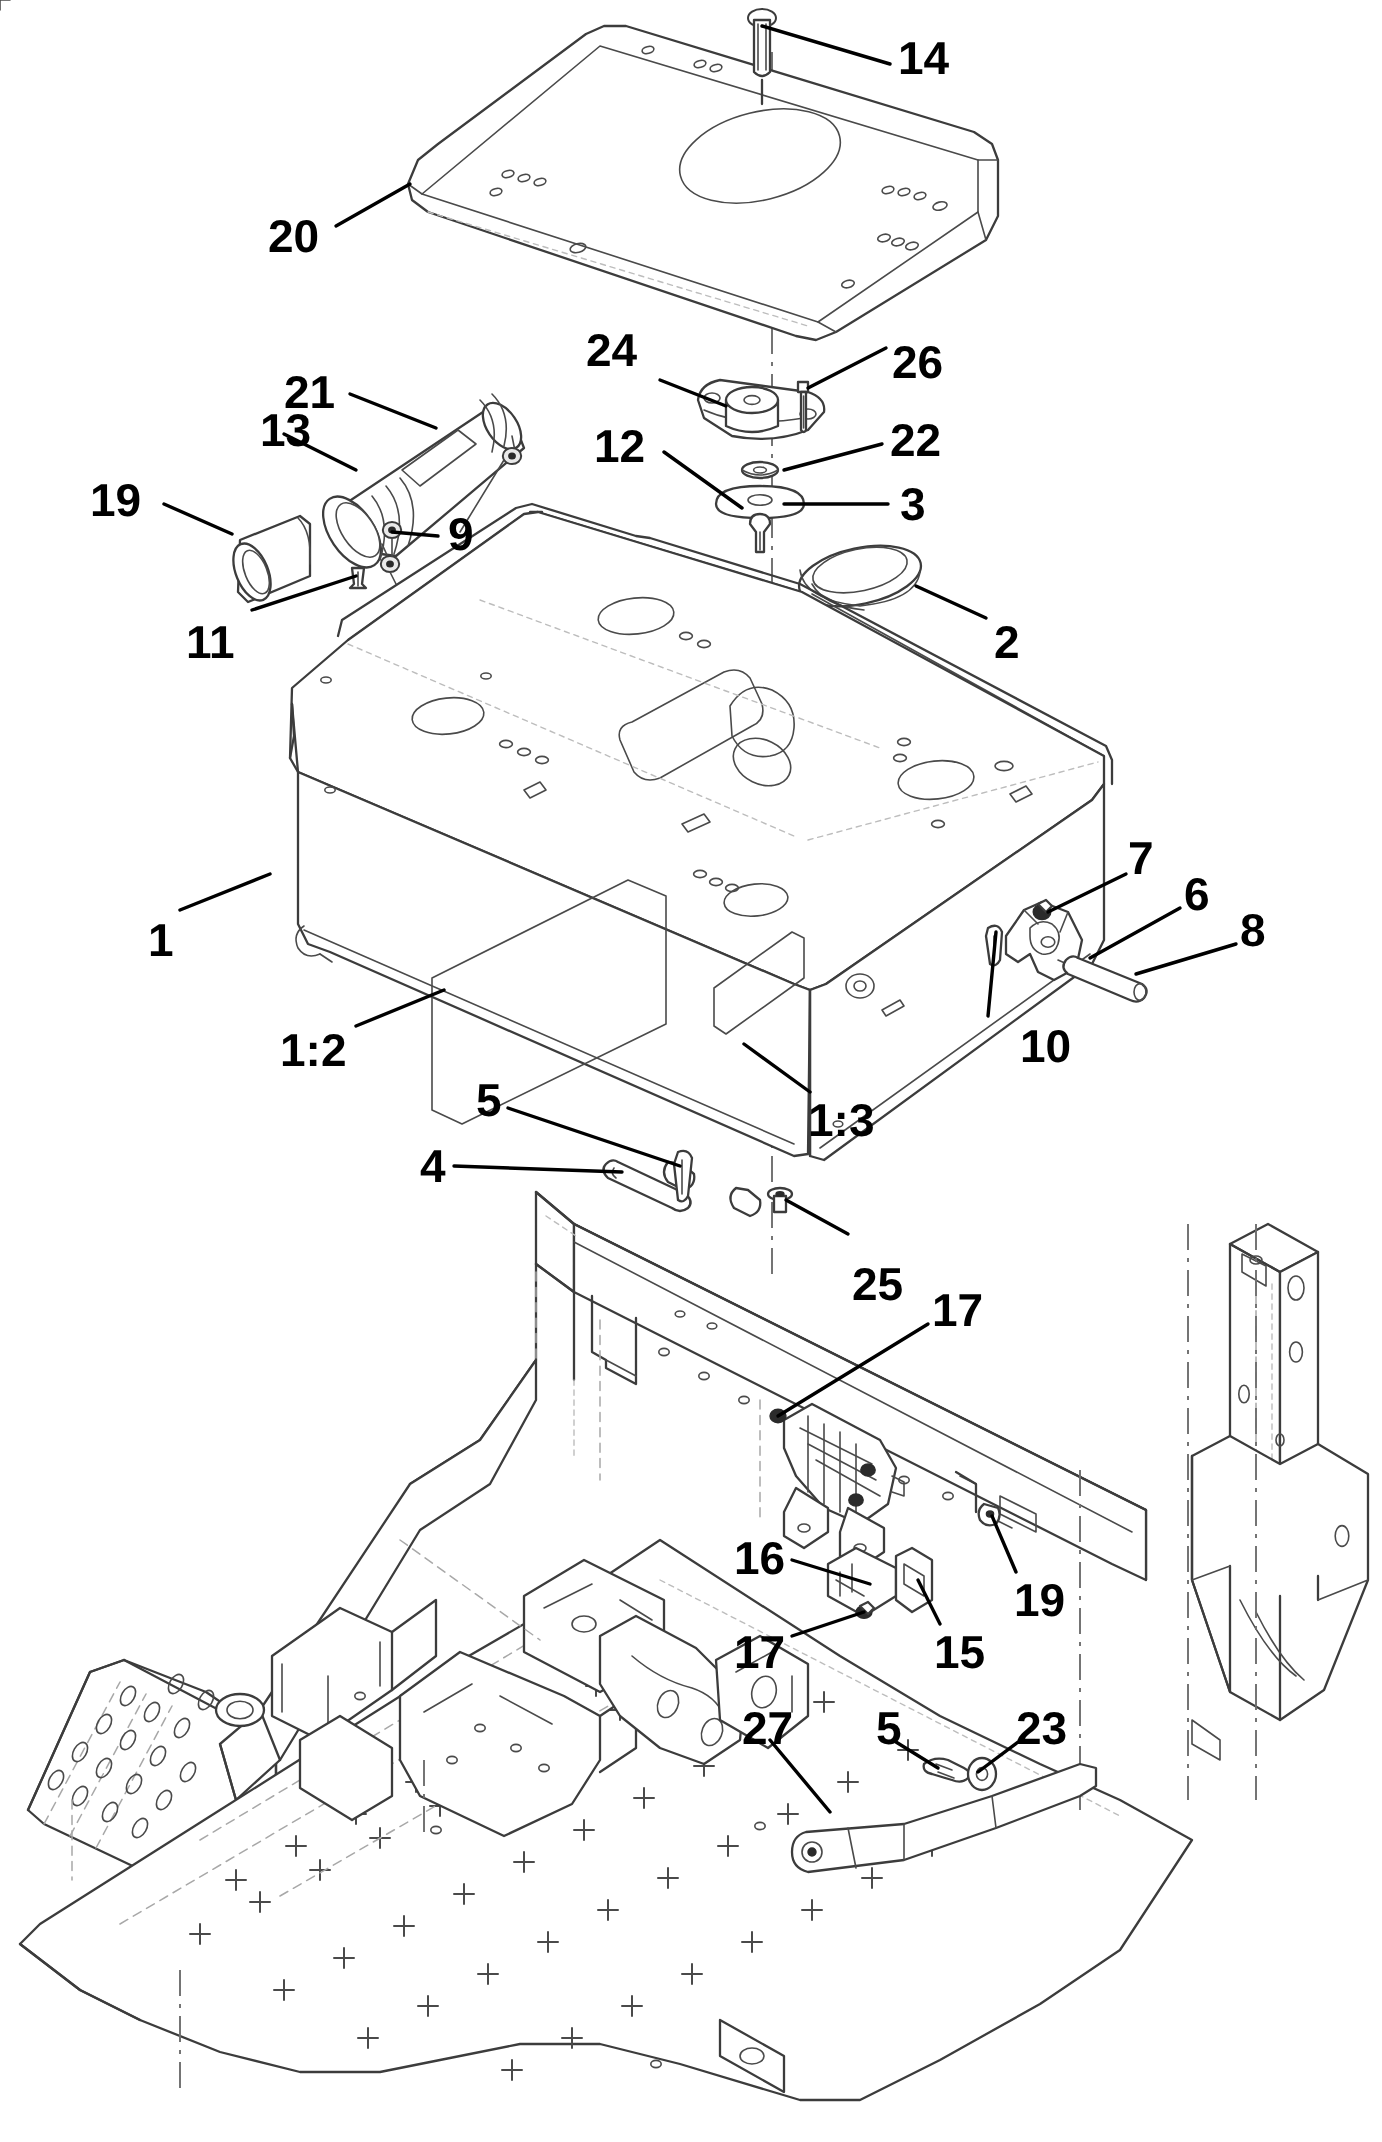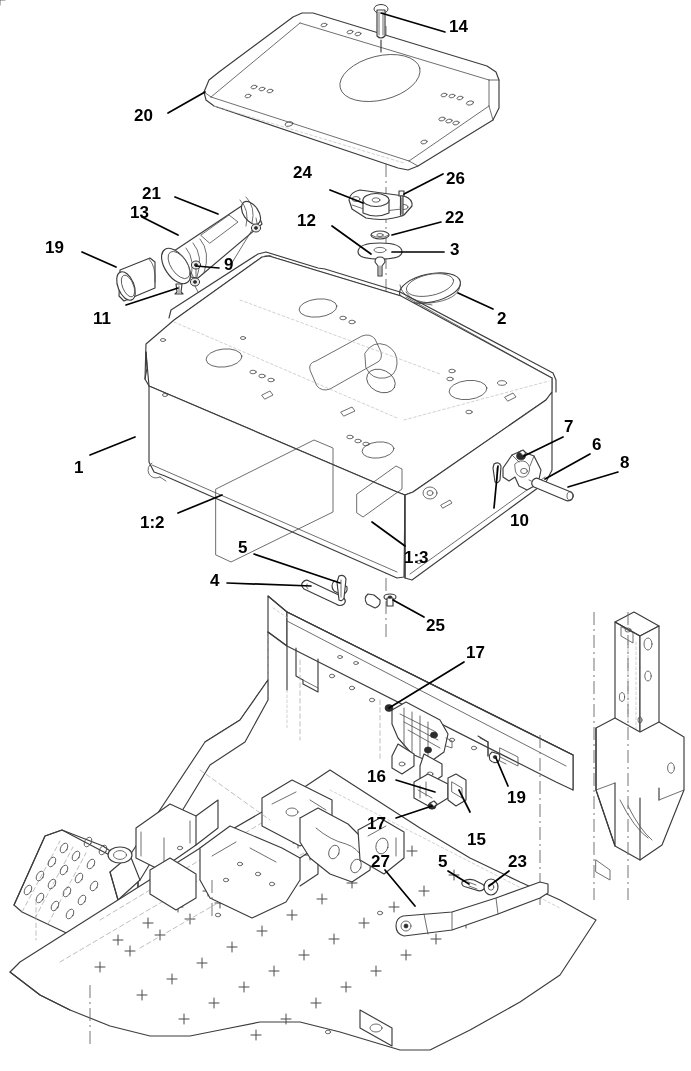--- a/index.html
+++ b/index.html
@@ -4,21 +4,21 @@
 <title>Parts Diagram</title>
 <style>
   html,body{margin:0;padding:0;background:#ffffff;}
   body{width:691px;height:1071px;overflow:hidden;
        font-family:"Liberation Sans","DejaVu Sans",sans-serif;}
   #stage{position:relative;width:691px;height:1071px;background:#fff;}
   #stage svg{position:absolute;left:0;top:0;}
   .callout{
     position:absolute;
     font-family:"Liberation Sans","DejaVu Sans",sans-serif;
-    font-size:17px;
+    font-size:23px;
     font-weight:bold;
     color:#000;
     line-height:1;
     white-space:nowrap;
     letter-spacing:0px;
   }
 </style>
 </head>
 <body>
 
@@ -593,24 +593,24 @@
       <div class="callout" style="left: 497px; top: 310px;">2</div>
       <div class="callout" style="left: 74px; top: 459px;">1</div>
       <div class="callout" style="left: 564px; top: 418px;">7</div>
       <div class="callout" style="left: 592px; top: 436px;">6</div>
       <div class="callout" style="left: 620px; top: 454px;">8</div>
       <div class="callout" style="left: 486px; top: 512px; margin-left: 24px;">10</div>
       <div class="callout" style="left: 140px; top: 514px;">1:2</div>
       <div class="callout" style="left: 404px; top: 549px;">1:3</div>
       <div class="callout" style="left: 238px; top: 539px;">5</div>
       <div class="callout" style="left: 210px; top: 572px;">4</div>
-      <div class="callout" style="left: 426px; top: 617px;">25</div>
+      <div class="callout" style="left: 426px; top: 631px;">25</div>
       <div class="callout" style="left: 466px; top: 644px;">17</div>
       <div class="callout" style="left: 367px; top: 768px;">16</div>
       <div class="callout" style="left: 507px; top: 789px;">19</div>
       <div class="callout" style="left: 367px; top: 815px;">17</div>
-      <div class="callout" style="left: 467px; top: 815px; margin-top: 16px;">15</div>
+      <div class="callout" style="left: 467px; top: 815px;">15</div>
       <div class="callout" style="left: 371px; top: 853px;">27</div>
       <div class="callout" style="left: 438px; top: 853px;">5</div>
       <div class="callout" style="left: 508px; top: 853px;">23</div>
     </div>
 
 </div>
 
 </body></html>

